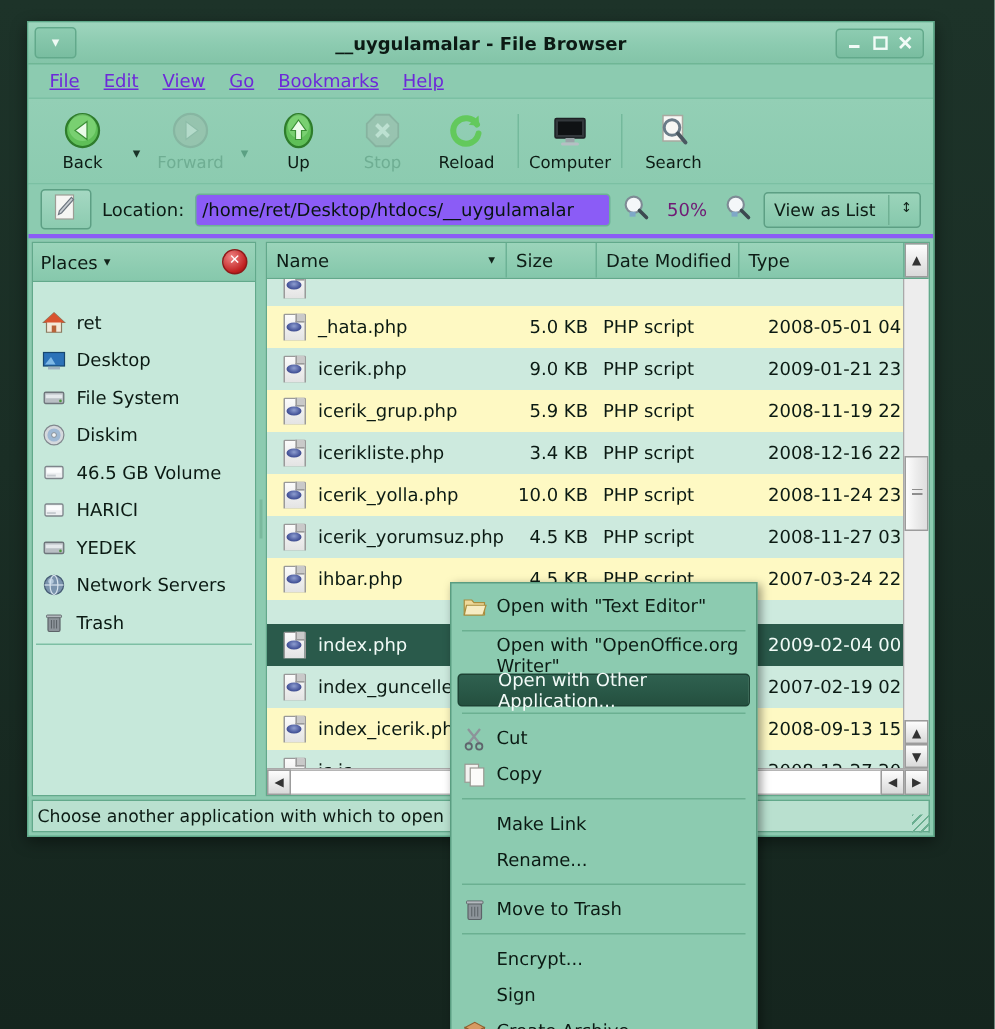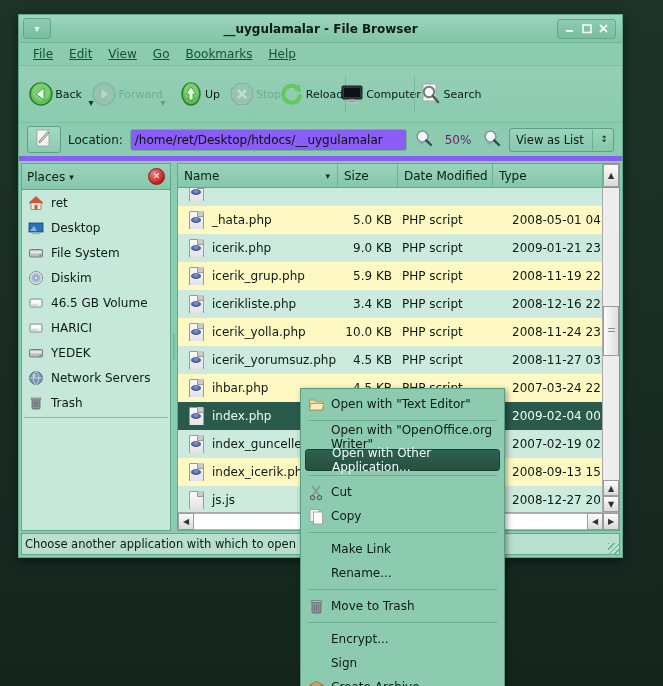--- a/index.html
+++ b/index.html
@@ -67,36 +67,36 @@
   
   #menubar {
     height: 22px;
     background: #8ccbb0;
     border-bottom: 1px solid #7bc0a3;
     display: flex; align-items: center;
     padding-left: 6px;
     flex: 0 0 auto;
   }
   .menu-item {
-    font-size: 12px; color: #14532d;
+    font-size: 12px; color: #6d28d9;
     padding: 2px 8px;
   }
   .menu-item u { text-decoration: underline; }
   
   #toolbar {
     height: 56px;
     background: linear-gradient(to bottom,#93cfb5,#8ccbb0);
     border-bottom: 1px solid #7bc0a3;
     display: flex; align-items: center;
     padding-left: 8px;
     flex: 0 0 auto;
   }
   .tool {
     width: 56px;
-    display: flex; align-items: center;
+    display: flex; flex-direction: column; align-items: center;
     justify-content: center;
     gap: 1px;
   }
   .tool .ticon { height: 28px; display:flex; align-items:center; justify-content:center; }
   .tool .tlabel { font-size: 11px; color: #0d1c15; }
   .tool.dim .tlabel { color: #6fae93; }
   .tool-arrow {
     width: 16px; color: #1a3328; font-size: 10px;
     display:flex; align-items:flex-end; justify-content:center;
     height: 40px; padding-bottom: 12px;
@@ -104,21 +104,21 @@
   .tool-arrow.dim { color: #5ba083; }
   .tsep {
     width: 1px; height: 36px;
     background: #74b99c;
     margin: 0 6px;
   }
   
   #locbar {
     height: 33px;
     background: #8ccbb0;
-    border-bottom: 5px solid #8b5cf6;
+    border-bottom: 3px solid #8b5cf6;
     display: flex; align-items: center;
     padding: 0 8px;
     gap: 7px;
     flex: 0 0 auto;
   }
   #edit-toggle {
     width: 32px; height: 25px;
     background: linear-gradient(to bottom,#a5d8c2,#8ccbb0);
     border: 1px solid #5d9f84;
     border-radius: 3px;
@@ -182,21 +182,21 @@
     width: 15px; height: 15px; border-radius: 50%;
     background: radial-gradient(circle at 35% 30%, #f08484, #c02020 70%, #8c1212);
     border: 1px solid #8e1919;
     display:flex; align-items:center; justify-content:center;
     color:#fff; font-size:9px; line-height:1; font-weight:bold;
   }
   #places-list {
     flex: 1 1 auto;
     background: #c6e8da;
     overflow: hidden;
-    padding-top: 0;
+    padding-top: 14px;
   }
   .place {
     height: 25px;
     display: flex; align-items: center;
     padding-left: 5px; gap: 7px;
     font-size: 12px; color: #0b1a13;
   }
   .place .picon { width: 17px; height: 17px; flex:0 0 auto; display:flex; align-items:center; justify-content:center;}
   #places-sep { height:1px; background:#7dbfa4; margin: 2px 2px 0 2px; }
   
@@ -238,21 +238,21 @@
   }
   #rowswrap { flex:1 1 auto; position:relative; overflow:hidden; min-width:0; }
   #rows { position:absolute; left:0; right:0; top:-10px; }
   .frow {
     height: 28px;
     display: flex; align-items: center;
     box-sizing: border-box;
   }
   .frow.even { background:#fef9c3; }
   .frow.odd  { background:#cdeade; }
-  .frow.sel  { background:#2a5a4b; }
+  .frow.sel  { background:#2a5a4b;margin-top:16px; }
   .frow.sel .c-name, .frow.sel .c-size, .frow.sel .c-type, .frow.sel .c-date { color:#f1fbf7; }
   .c-name {
     width: 160px; flex: 0 0 auto;
     display:flex; align-items:center; gap:8px;
     padding-left: 10px; box-sizing: border-box;
     font-size: 12px; color: #0b1a13;
     white-space: nowrap; overflow: hidden;
   }
   .c-size { width: 60px; flex:0 0 auto; text-align:right; font-size:12px; color:#0b1a13; padding-right:6px; box-sizing:border-box;}
   .c-type { width: 110px; flex:0 0 auto; font-size:12px; color:#0b1a13; padding-left:4px; box-sizing:border-box;}

